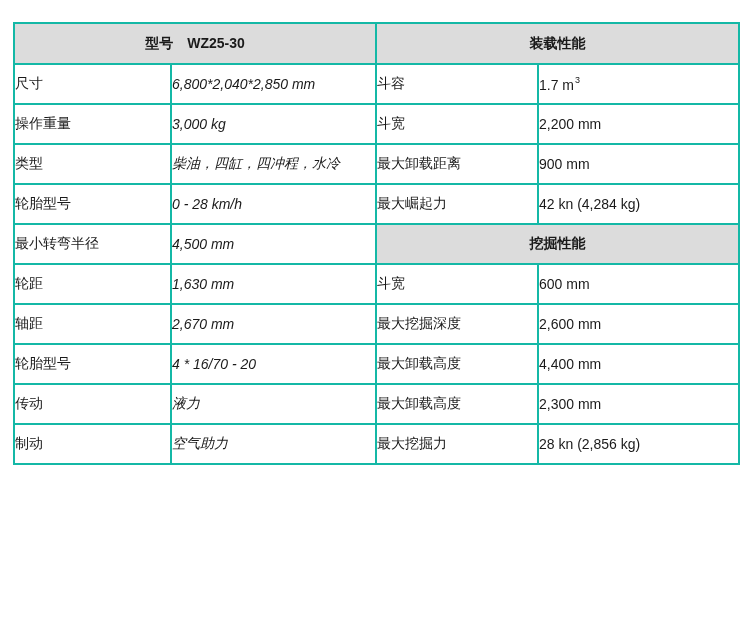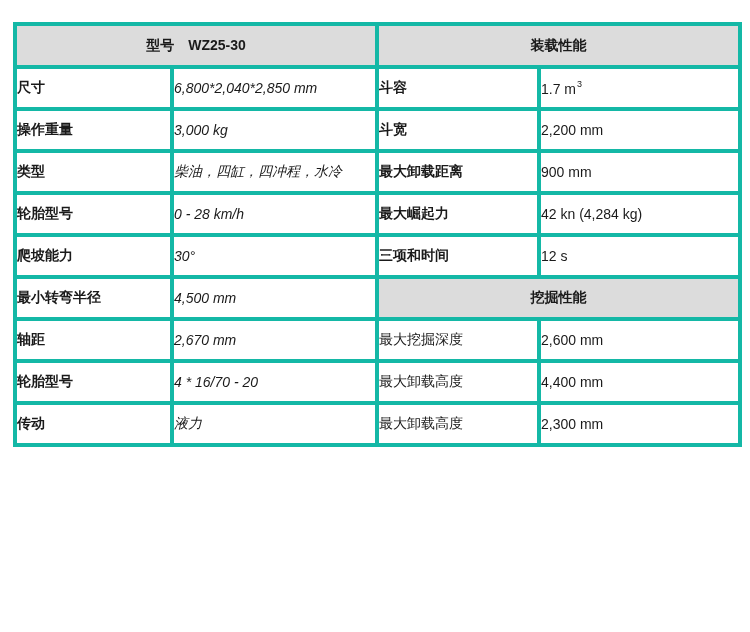--- a/index.html
+++ b/index.html
@@ -11,34 +11,34 @@
     position: relative;
   }
   .table-wrap { position: absolute; left: 13px; top: 22px; }
   table.spec {
     border-collapse: collapse;
     table-layout: fixed;
     width: 725px;
     border: 2px solid #1a1a1a;
   }
   table.spec td {
-    border: 4px solid #14b8a6;
+    border: 2px solid #14b8a6;
     height: 38px;
     vertical-align: middle;
     font-size: 14px;
     padding: 0;
     overflow: hidden;
     white-space: nowrap;
   }
   tr.header-row td { height: 39px; border-bottom-width: 2px; }
   .bg { background: #dcdcdc; }
   .hdr { font-weight: 700; font-size: 15px; text-align: center; }
   .hdr .model-gap { display: inline-block; width: 14px; }
   td.section { border-top-width: 2px; border-bottom-width: 2px; }
-  .lbl  { font-weight: 700; padding-left: 18px; }
+  .lbl  { font-weight: 400; padding-left: 18px; }
   .lblr { font-weight: 400; padding-left: 18px; }
   .val2 { padding-left: 27px; font-weight: 400; font-style: italic; }
   .val4 { padding-left: 30px; font-weight: 400; }
   sup.cu { font-size: 9px; position: relative; top: -1px; left: 1px; }
 </style>
 </head>
 <body>
 
 <div class="table-wrap">
   <table class="spec">
@@ -78,34 +78,34 @@
         <td class="val4">900 mm</td>
       </tr>
 
       <tr>
         <td class="lbl">轮胎型号</td>
         <td class="val2">0 - 28 km/h</td>
         <td class="lbl">最大崛起力</td>
         <td class="val4">42 kn (4,284 kg)</td>
       </tr>
 
-      <tr>
-        <td class="lbl">爬坡能力</td>
-        <td class="val2">30°</td>
-        <td class="lbl">三项和时间</td>
-        <td class="val4">12 s</td>
-      </tr>
 
       <tr>
         <td class="lbl">最小转弯半径</td>
         <td class="val2">4,500 mm</td>
         <td colspan="2" class="bg hdr section">挖掘性能</td>
       </tr>
 
 
+      <tr>
+        <td class="lbl">轮距</td>
+        <td class="val2">1,630 mm</td>
+        <td class="lblr">斗宽</td>
+        <td class="val4">600 mm</td>
+      </tr>
 
       <tr>
         <td class="lbl">轴距</td>
         <td class="val2">2,670 mm</td>
         <td class="lblr">最大挖掘深度</td>
         <td class="val4">2,600 mm</td>
       </tr>
 
       <tr>
         <td class="lbl">轮胎型号</td>
@@ -115,15 +115,21 @@
       </tr>
 
 
       <tr>
         <td class="lbl">传动</td>
         <td class="val2">液力</td>
         <td class="lblr">最大卸载高度</td>
         <td class="val4">2,300 mm</td>
       </tr>
 
+      <tr>
+        <td class="lbl">制动</td>
+        <td class="val2">空气助力</td>
+        <td class="lblr">最大挖掘力</td>
+        <td class="val4">28 kn (2,856 kg)</td>
+      </tr>
     </tbody>
   </table>
 </div>
 
 </body></html>

